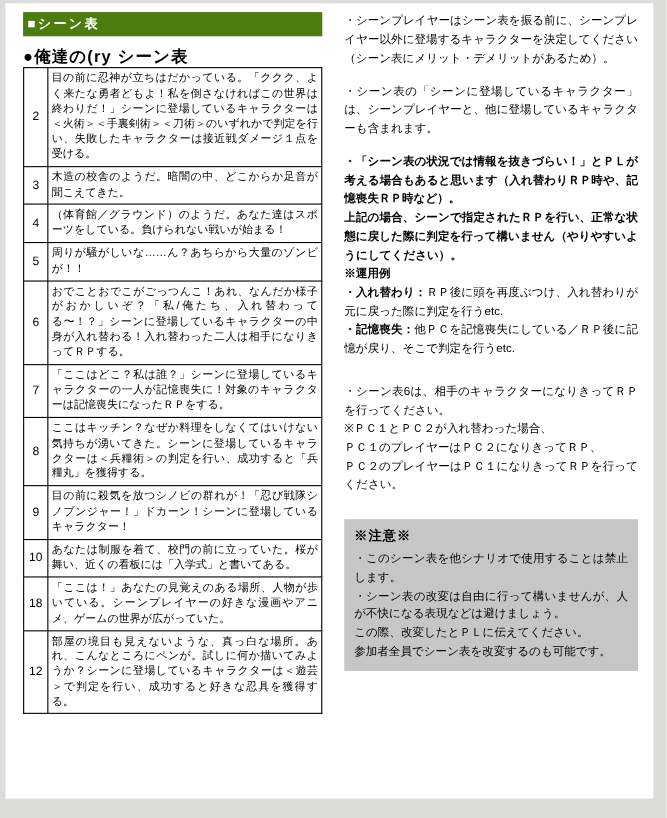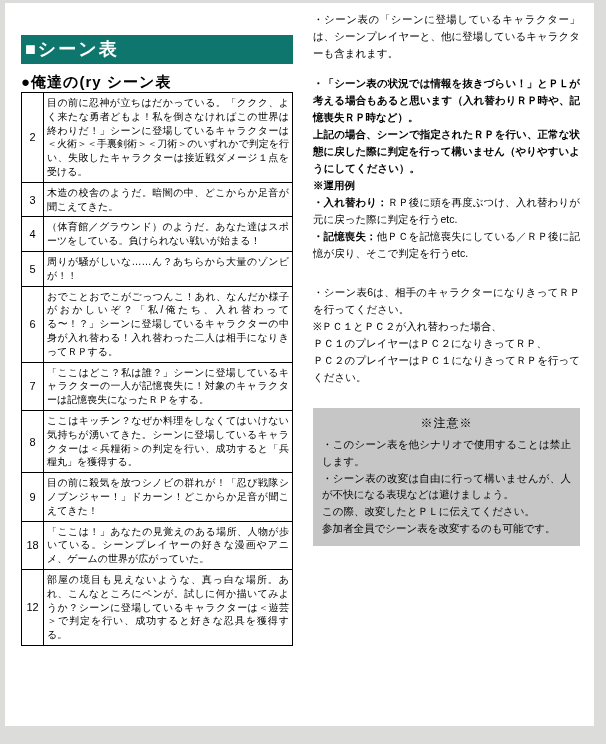--- a/index.html
+++ b/index.html
@@ -16,25 +16,24 @@
     background:#ffffff;
     box-sizing:border-box;
     padding:8px 14px 0 16px;
   }
   .cols{display:flex;gap:20px;}
   .col-left{width:272px;flex:0 0 272px;}
   .col-right{flex:1;min-width:0;}
 
   
   .title-bar{
-    background:#0f766e;color:#fff;
-    font-weight:bold;font-size:18px;
+    background:#4d7c0f;color:#fff;
+    font-weight:bold;font-size:12px;
     padding:2px 6px 3px 4px;
     letter-spacing:2px;
-    margin-top:24px;
   }
   .sec-title{
     font-weight:bold;font-size:15px;
     margin:9px 0 0 0;color:#000;
     letter-spacing:1px;
   }
   table.scene{
     border-collapse:collapse;width:100%;
     table-layout:fixed;
   }
@@ -68,22 +67,22 @@
   .para.tight{margin-bottom:0;font-weight:bold;}
   .usage{font-size:10.5px;line-height:1.62;color:#000;margin:0 0 22px 0;text-align:justify;}
   .usage .hdr{font-weight:bold;}
   .usage .lbl{font-weight:bold;}
   .notice{
     background:#c6c6c6;
     padding:7px 9px 9px 9px;
     margin-top:22px;
   }
   .notice .hdr{
-    font-weight:normal;font-size:12px;color:#000;
-    margin-bottom:4px;letter-spacing:1px;text-align:center;
+    font-weight:bold;font-size:12px;color:#000;
+    margin-bottom:4px;letter-spacing:1px;
   }
   .notice .body{
     font-size:10.5px;line-height:1.6;color:#000;
     white-space:pre-line;text-align:justify;
   }
 </style>
 </head>
 <body>
 
 <div class="page">
@@ -118,36 +117,41 @@
           <tr>
             <td class="num">7</td>
             <td class="txt">「ここはどこ？私は誰？」シーンに登場しているキャラクターの一人が記憶喪失に！対象のキャラクターは記憶喪失になったＲＰをする。</td>
           </tr>
           <tr>
             <td class="num">8</td>
             <td class="txt">ここはキッチン？なぜか料理をしなくてはいけない気持ちが湧いてきた。シーンに登場しているキャラクターは＜兵糧術＞の判定を行い、成功すると「兵糧丸」を獲得する。</td>
           </tr>
           <tr>
             <td class="num">9</td>
-            <td class="txt">目の前に殺気を放つシノビの群れが！「忍び戦隊シノブンジャー！」ドカーン！どこからか足音が聞こえてきた！</td>
+            <td class="txt">目の前に殺気を放つシノビの群れが！「忍び戦隊シノブンジャー！」ドカーン！シーンに登場しているキャラクター！</td>
+          </tr>
+          <tr>
+            <td class="num">10</td>
+            <td class="txt">あなたは制服を着て、校門の前に立っていた。桜が舞い、近くの看板には「入学式」と書いてある。</td>
           </tr>
           <tr>
             <td class="num">18</td>
             <td class="txt">「ここは！」あなたの見覚えのある場所、人物が歩いている。シーンプレイヤーの好きな漫画やアニメ、ゲームの世界が広がっていた。</td>
           </tr>
           <tr>
             <td class="num">12</td>
             <td class="txt">部屋の境目も見えないような、真っ白な場所。あれ、こんなところにペンが。試しに何か描いてみようか？シーンに登場しているキャラクターは＜遊芸＞で判定を行い、成功すると好きな忍具を獲得する。</td>
           </tr>
         </tbody>
       </table>
     </div>
 
     <div class="col-right">
 
+      <div class="para">・シーンプレイヤーはシーン表を振る前に、シーンプレイヤー以外に登場するキャラクターを決定してください（シーン表にメリット・デメリットがあるため）。</div>
       <div class="para">・シーン表の「シーンに登場しているキャラクター」は、シーンプレイヤーと、他に登場しているキャラクターも含まれます。</div>
       <div class="para tight">・「シーン表の状況では情報を抜きづらい！」とＰＬが考える場合もあると思います（入れ替わりＲＰ時や、記憶喪失ＲＰ時など）。
 上記の場合、シーンで指定されたＲＰを行い、正常な状態に戻した際に判定を行って構いません（やりやすいようにしてください）。</div>
 
       <div class="usage">
         <span class="hdr">※運用例</span><br>
         <span class="lbl">・入れ替わり：</span><span>ＲＰ後に頭を再度ぶつけ、入れ替わりが元に戻った際に判定を行うetc.</span><br>
         <span class="lbl">・記憶喪失：</span><span>他ＰＣを記憶喪失にしている／ＲＰ後に記憶が戻り、そこで判定を行うetc.</span>
       </div>
 

